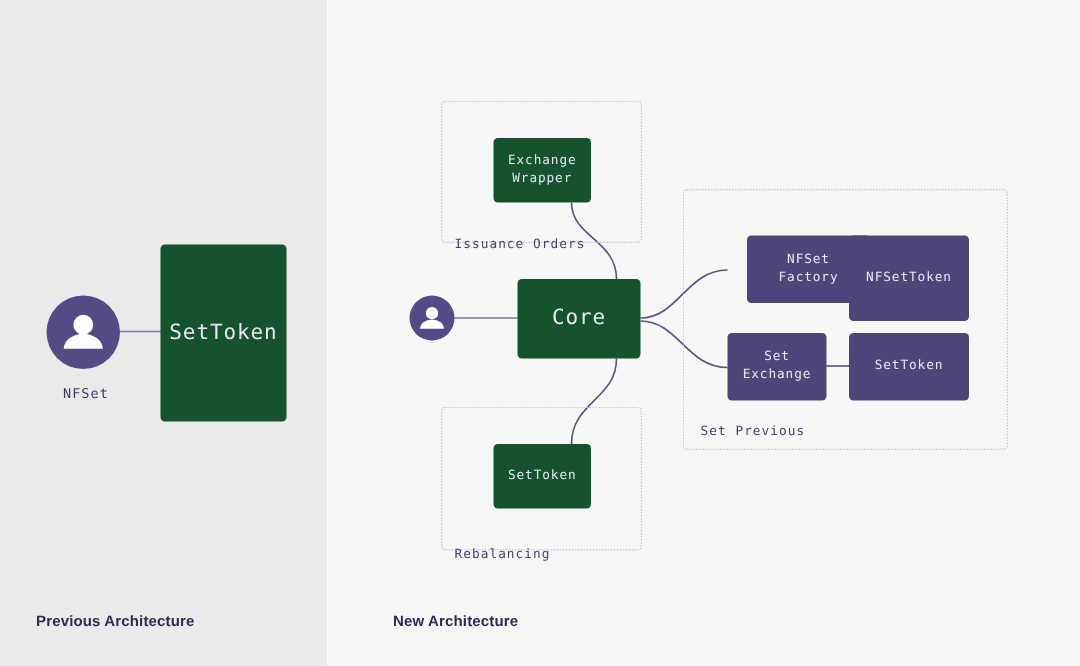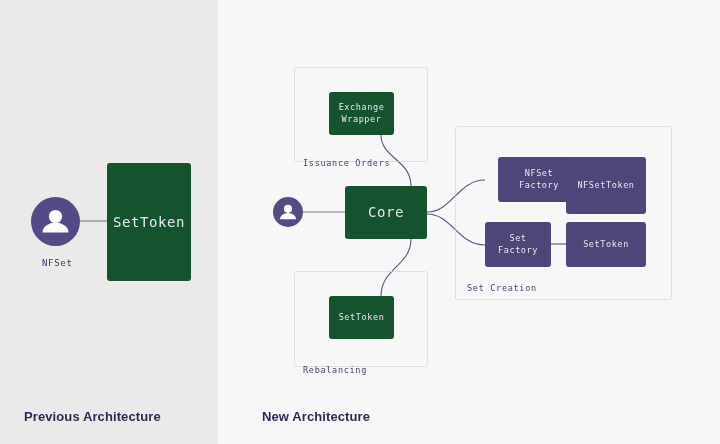--- a/index.html
+++ b/index.html
@@ -86,21 +86,21 @@
     position: absolute;
     color: #3e3866;
     font-size: 9px;
     letter-spacing: 0.7px;
     white-space: nowrap;
   }
   .caption {
     position: absolute;
     font-family: "Liberation Sans", sans-serif;
     font-weight: bold;
-    font-size: 13px;
+    font-size: 10px;
     color: #2e2a52;
     letter-spacing: 0.1px;
     white-space: nowrap;
   }
 </style>
 </head>
 <body>
 
 <div id="canvas">
 
@@ -139,27 +139,27 @@
   <div class="group" style="left:294px; top:67px; width:134px; height:95px;"></div>
   <div class="group-label" style="left:303px; top:146px;margin-top:12px;">Issuance Orders</div>
   <div class="node node-dark node-label-sm" style="left:329px; top:92px; width:65px; height:43px;">Exchange
 Wrapper</div>
 
   <div class="group" style="left:294px; top:271px; width:134px; height:96px;"></div>
   <div class="group-label" style="left:303px; top:365px;">Rebalancing</div>
   <div class="node node-dark node-label-sm" style="left:329px; top:296px; width:65px; height:43px;">SetToken</div>
 
   <div class="group" style="left:455px; top:126px; width:217px; height:174px;"></div>
-  <div class="group-label" style="left:467px; top:283px;">Set Creation</div>
+  <div class="group-label" style="left:467px; top:283px;">Set Previous</div>
 
   <div class="node node-mid node-label-sm" style="left:485px; top:157px; width:82px; height:45px;margin-left:13px;">NFSet
 Factory</div>
   <div class="node node-mid node-label-sm" style="left:566px; top:157px; width:80px; height:57px;">NFSetToken</div>
   <div class="node node-mid node-label-sm" style="left:485px; top:222px; width:66px; height:45px;">Set
-Factory</div>
+Exchange</div>
   <div class="node node-mid node-label-sm" style="left:566px; top:222px; width:80px; height:45px;">SetToken</div>
 
   <div class="avatar" style="left:273px; top:197px; width:30px; height:30px;">
     <svg width="30" height="30" viewBox="0 0 30 30" aria-hidden="true">
       <circle cx="15" cy="11.8" r="4.1" fill="#ffffff"></circle>
       <path d="M7 22.2 a8 6.2 0 0 1 16 0 z" fill="#ffffff"></path>
     </svg>
   </div>
 
   <div class="node node-dark node-label-md" style="left:345px; top:186px; width:82px; height:53px;">Core</div>

